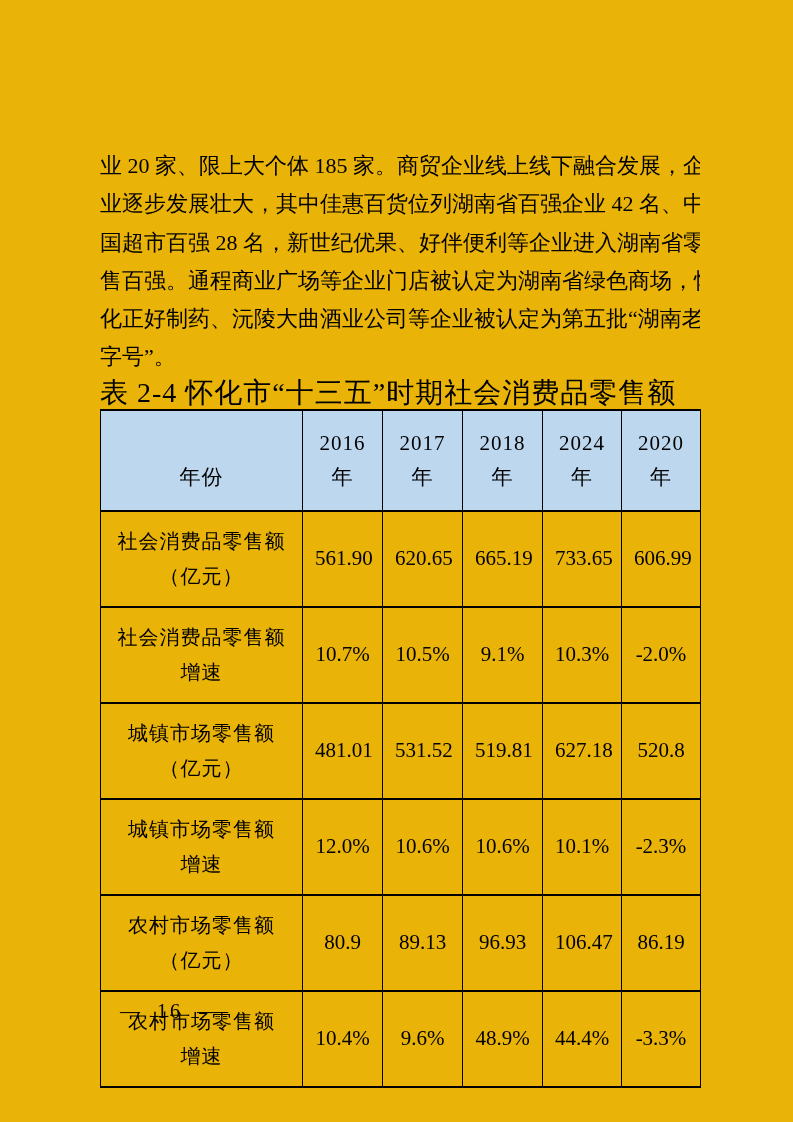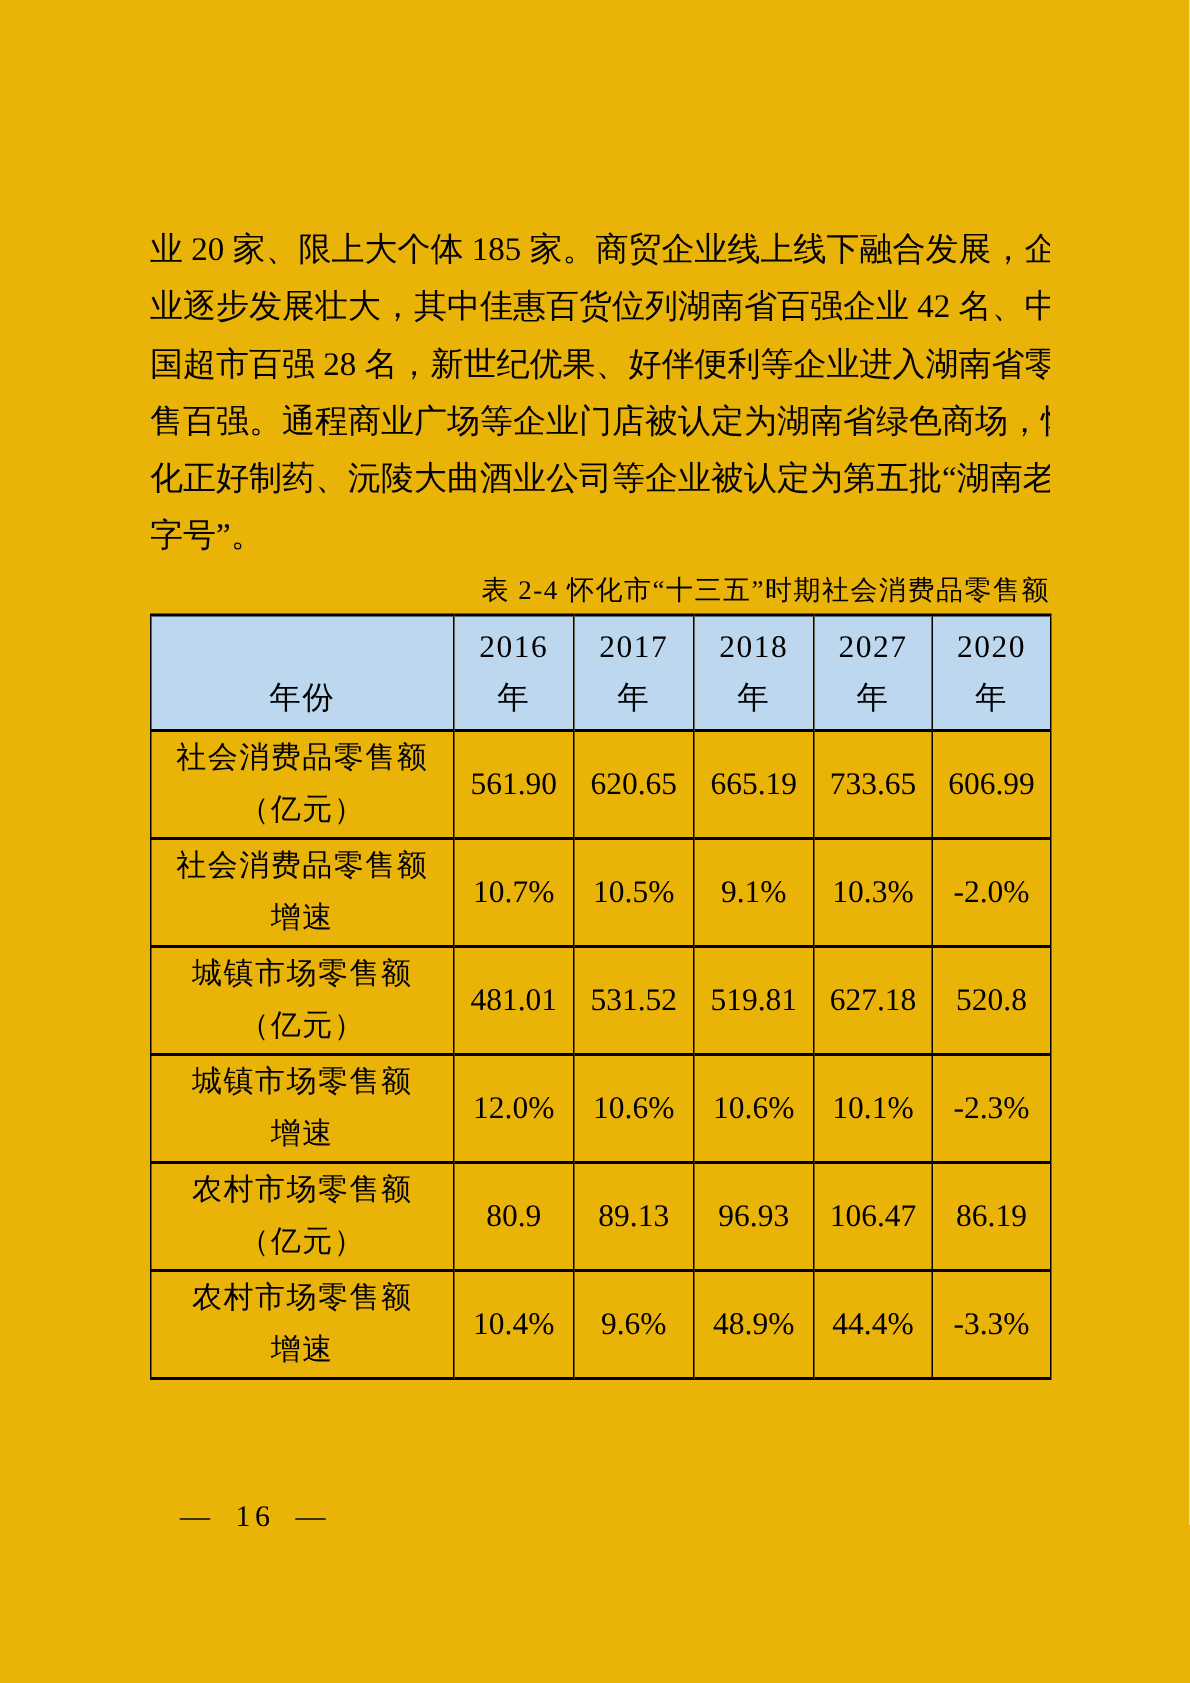--- a/index.html
+++ b/index.html
@@ -29,35 +29,35 @@
     text-align: justify;
     text-align-last: justify;
     white-space: nowrap;
   }
   .bline.last {
     text-align-last: left;
   }
   .table-title {
     height: 32px;
     line-height: 32px;
-    font-size: 18px;
-    text-align: right;
+    font-size: 28px;
+    text-align: left;
     letter-spacing: 1px;
   }
   table.doc-table {
     border-collapse: collapse;
     table-layout: fixed;
     width: 600px;
   }
   table.doc-table td {
     border-left: 1px solid #000;
     border-right: 1px solid #000;
     border-top: 2px solid #000;
     border-bottom: 2px solid #000;
-    padding: 0;
+    padding: 12px;
     text-align: center;
     vertical-align: middle;
   }
   tr.header-row td {
     background: #BDD7EE;
     height: 75px;
   }
   .hline {
     line-height: 34px;
     font-size: 21px;
@@ -120,21 +120,21 @@
           </td>
           <td>
             <div class="hline">2017</div>
             <div class="hline">年</div>
           </td>
           <td>
             <div class="hline">2018</div>
             <div class="hline">年</div>
           </td>
           <td>
-            <div class="hline">2027</div>
+            <div class="hline">2024</div>
             <div class="hline">年</div>
           </td>
           <td>
             <div class="hline">2020</div>
             <div class="hline">年</div>
           </td>
         </tr>
 
         <tr class="data-row">
           <td>

